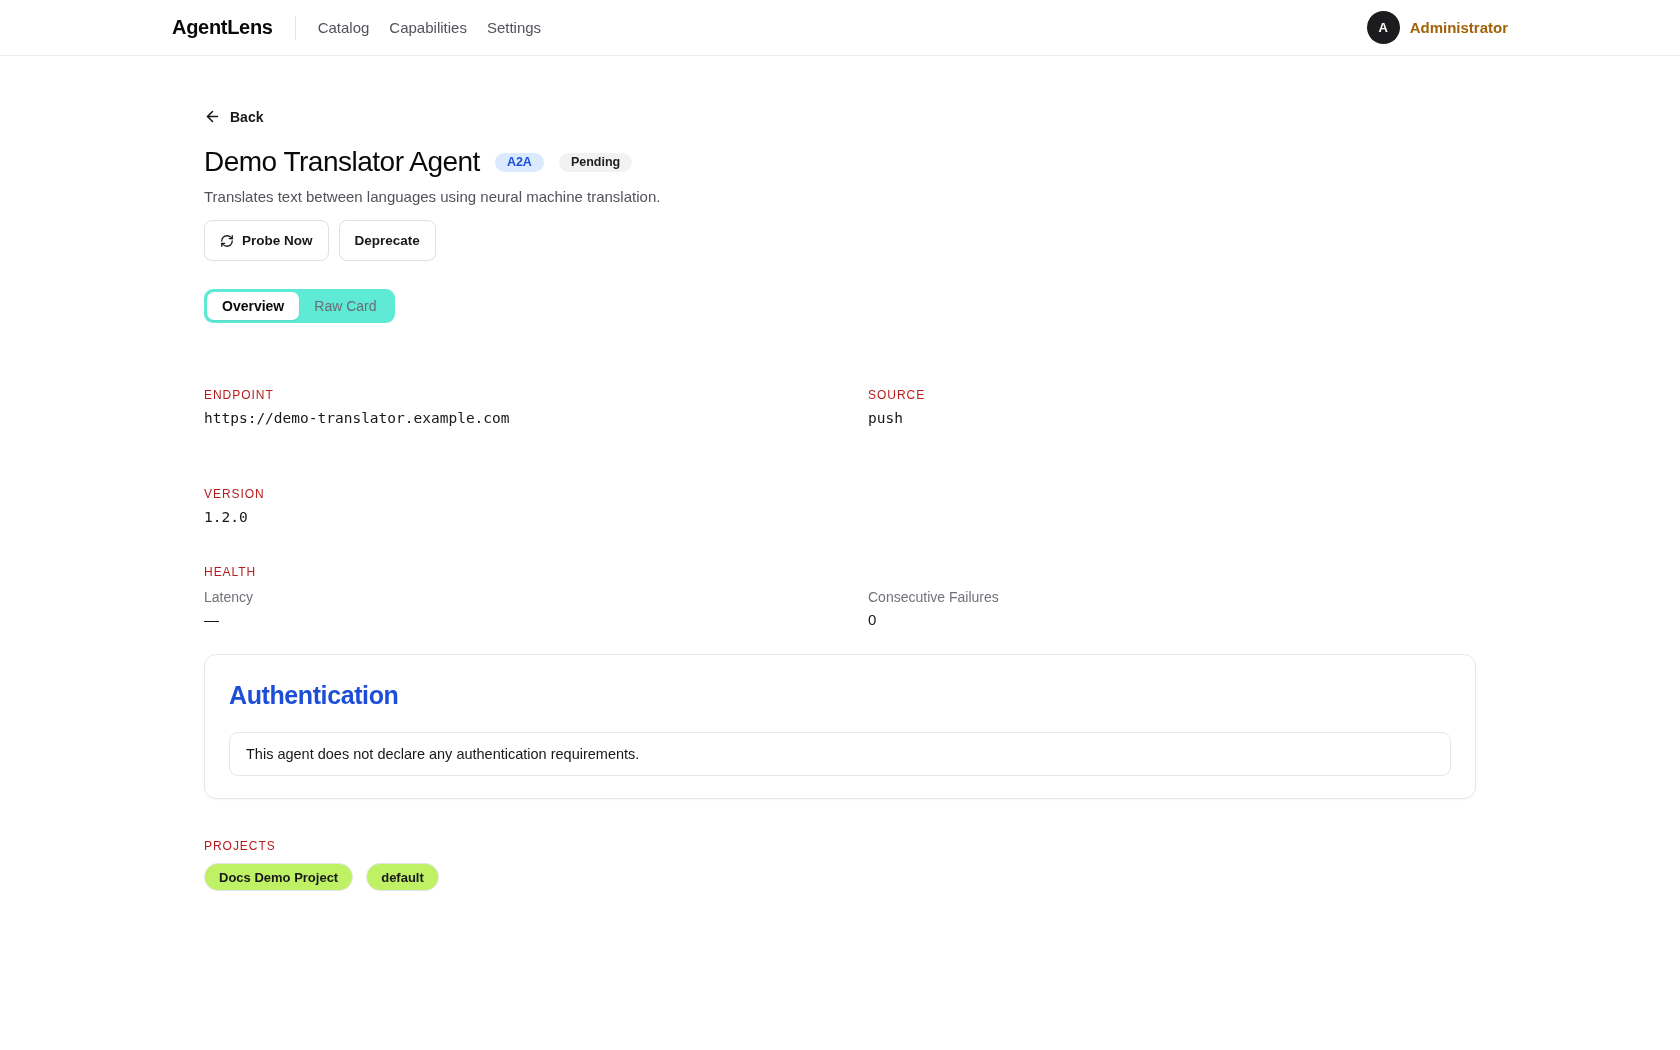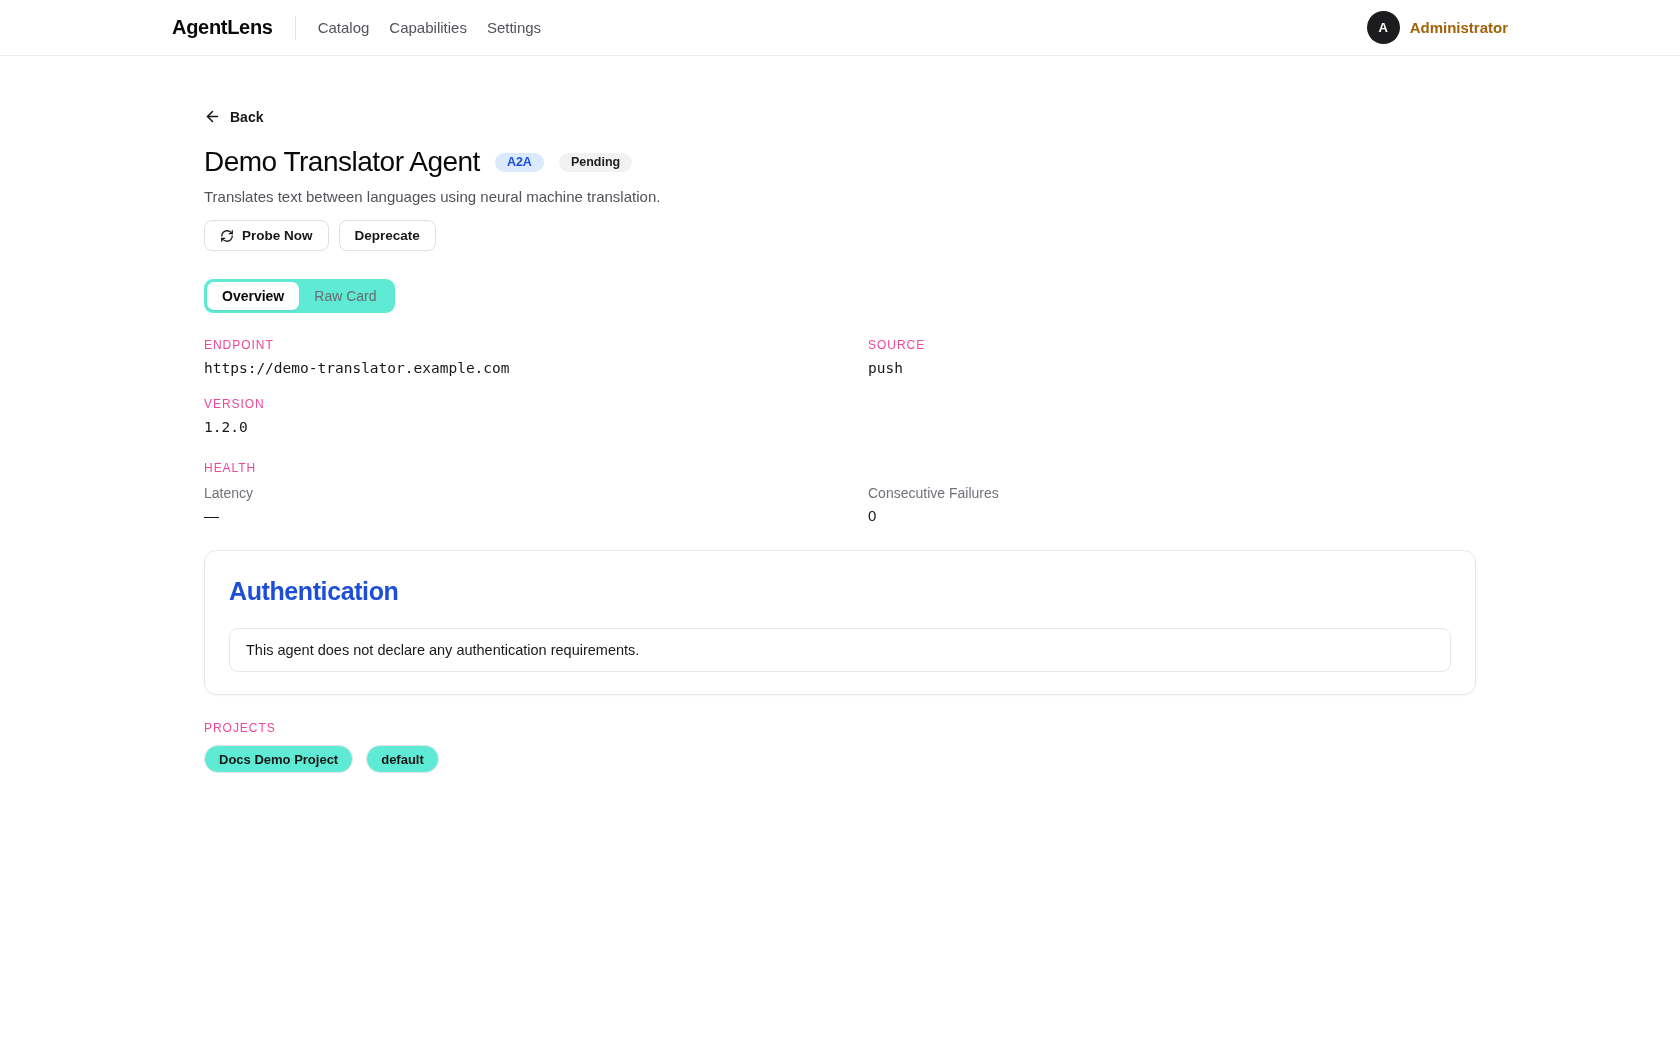--- a/index.html
+++ b/index.html
@@ -52,21 +52,21 @@
     font-size: 12.5px; font-weight: 700;
   }
   .badge-protocol { background: #dbeafe; color: #1d4ed8; }
   .badge-status { background: #f2f2f3; color: #1f1f23; }
 
   .description { margin-top: 10px; font-size: 15px; color: #52525b; }
 
   .actions { margin-top: 15px; display: flex; gap: 10px; }
   .btn {
     display: inline-flex; align-items: center; gap: 8px;
-    height: 31px; padding: 0 15px;
+    height: 41px; padding: 0 15px;
     background: #fff; border: 1px solid #e0e0e3; border-radius: 8px;
     font-family: "Liberation Sans", sans-serif;
     font-size: 13.5px; font-weight: 600; color: #18181b;
     cursor: pointer;
   }
   .btn svg { display: block; }
 
   .tablist {
     margin-top: 28px;
     display: inline-flex; align-items: flex-end;
@@ -84,21 +84,21 @@
     box-shadow: 0 1px 2px rgba(0,0,0,0.07);
   }
 
   .field-grid {
     margin-top: 25px;
     display: grid; grid-template-columns: 1fr 1fr;
     column-gap: 56px; row-gap: 21px;
   }
   .field-label, .section-label {
     font-size: 12px; font-weight: 500; letter-spacing: 0.08em;
-    color: #ec4899; text-transform: uppercase;
+    color: #b91c1c; text-transform: uppercase; margin-top: 40px;
   }
   .field-value {
     margin-top: 8px;
     font-family: "DejaVu Sans Mono", monospace;
     font-size: 14.5px; color: #18181b;
   }
 
   .health-section { margin-top: 26px; }
   .health-grid {
     margin-top: 10px;
@@ -120,21 +120,21 @@
     border: 1px solid #e7e7ea; border-radius: 9px;
     padding: 13px 16px;
     font-size: 14.5px; color: #18181b;
   }
 
   .projects-section { margin-top: 26px; }
   .project-chips { margin-top: 10px; display: flex; gap: 13px; }
   .project-chip {
     display: inline-flex; align-items: center;
     height: 28px; padding: 0 14px;
-    background: #5eead4; border: 1px solid #e4e4e7; border-radius: 9999px;
+    background: #bef264; border: 1px solid #e4e4e7; border-radius: 9999px;
     font-family: "Liberation Sans", sans-serif;
     font-size: 13px; font-weight: 700; color: #18181b;
     cursor: pointer;
   }
 </style>
 </head>
 <body>
 
 <header class="app-header">
   <div class="header-left">

